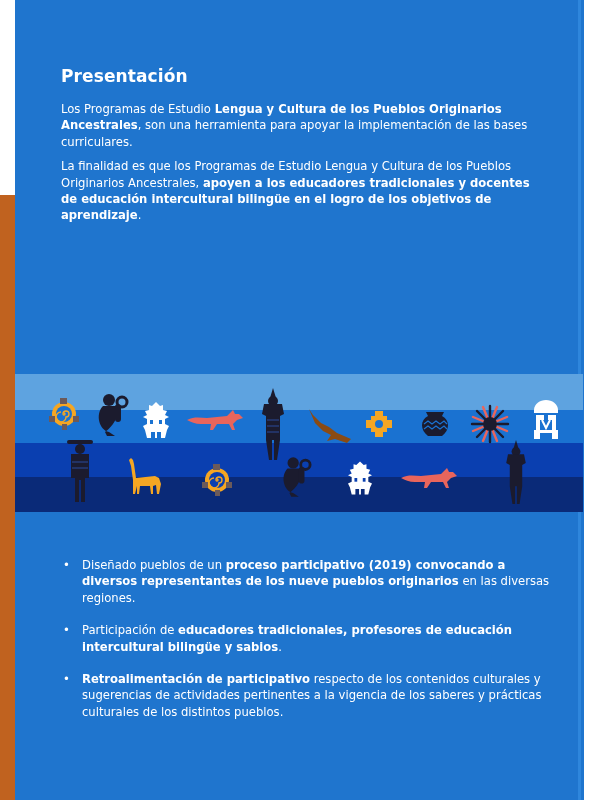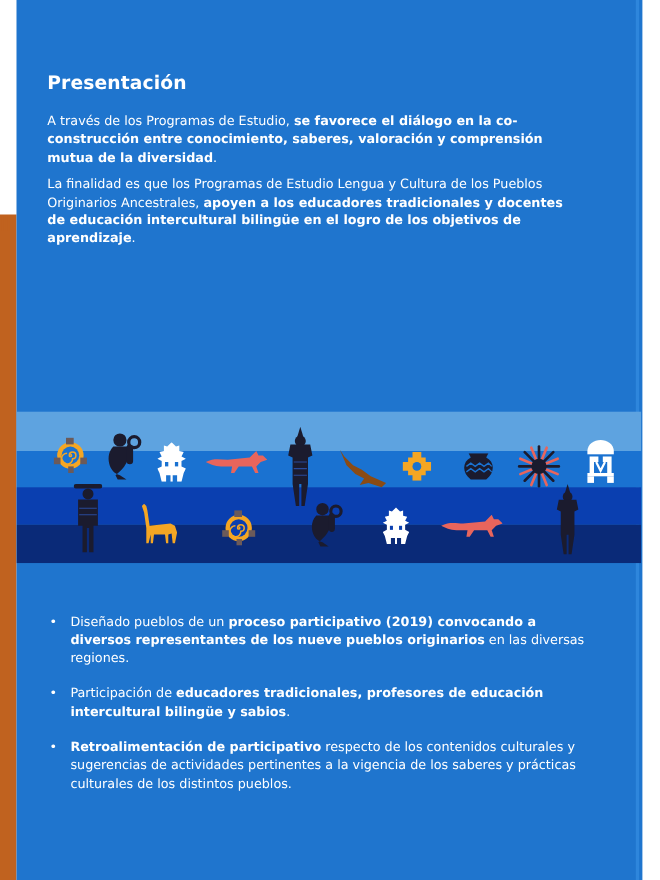--- a/index.html
+++ b/index.html
@@ -2,21 +2,21 @@
 <html><head>
 <meta charset="utf-8">
 <style>
   html, body { margin:0; padding:0; }
   body { width:600px; height:800px; position:relative; overflow:hidden; background:#ffffff; font-family:"DejaVu Sans", sans-serif; }
   .orange-bar { position:absolute; left:0; top:195px; width:15px; height:605px; background:#c0621f; }
   .orange-ticks { position:absolute; left:1px; top:195px; width:14px; height:14px; }
   .orange-ticks span { display:inline-block; width:2px; height:14px; background:#c0621f; margin-right:2px; }
   .panel { position:absolute; left:15px; top:0; width:569px; height:800px; background:#1f75ce; }
   .panel-edge { position:absolute; left:578px; top:0; width:3px; height:800px; background:#2e86dc; }
-  .content { position:absolute; left:43px; color:#ffffff; }
+  .content { position:absolute; left:61px; color:#ffffff; }
   h2 { margin:0; font-size:17px; font-weight:bold; color:#ffffff; letter-spacing:0.1px; }
   p { margin:0; font-size:11.6px; line-height:16.4px; color:#ffffff; }
   b { font-weight:bold; }
   .band { position:absolute; left:15px; top:374px; width:568px; height:138px; overflow:hidden; }
   .stripe { position:absolute; left:0; width:100%; }
   .ul { list-style:none; margin:0; padding:0; }
   .ul li { position:relative; padding-left:21px; font-size:11.6px; line-height:16.4px; color:#fff; margin-bottom:16px; }
   .ul li .dot { position:absolute; left:2px; top:0; }
   .motif { position:absolute; }
 </style>
@@ -24,22 +24,22 @@
 <body>
 
 <div class="orange-bar"></div>
 <div class="orange-ticks" style="top:195px;"><span></span><span></span><span></span></div>
 
 <div class="panel"></div>
 <div class="panel-edge"></div>
 
 <div class="content" style="top:66px; width:470px;">
   <h2>Presentación</h2>
-  <p style="margin-top:16px;">
-    <span>A través de los Programas de Estudio, </span><b>se favorece el diálogo en la co-construcción entre conocimiento, saberes, valoración y comprensión mutua de la diversidad</b><span>.</span>
+  <p style="margin-top:15px;">
+    <span>Los Programas de Estudio </span><b>Lengua y Cultura de los Pueblos Originarios Ancestrales</b><span>, son una herramienta para apoyar la implementación de las bases curriculares.</span>
   </p>
   <p style="margin-top:8px;">
     <span>La finalidad es que los Programas de Estudio Lengua y Cultura de los Pueblos Originarios Ancestrales, </span><b>apoyen a los educadores tradicionales y docentes de educación intercultural bilingüe en el logro de los objetivos de aprendizaje</b><span>.</span>
   </p>
 </div>
 
 <div class="band">
   <div class="stripe" style="top:0;height:36px;background:#5ea3e0;"></div>
   <div class="stripe" style="top:36px;height:33px;background:#1a72d1;"></div>
   <div class="stripe" style="top:69px;height:34px;background:#0a3fb0;"></div>

